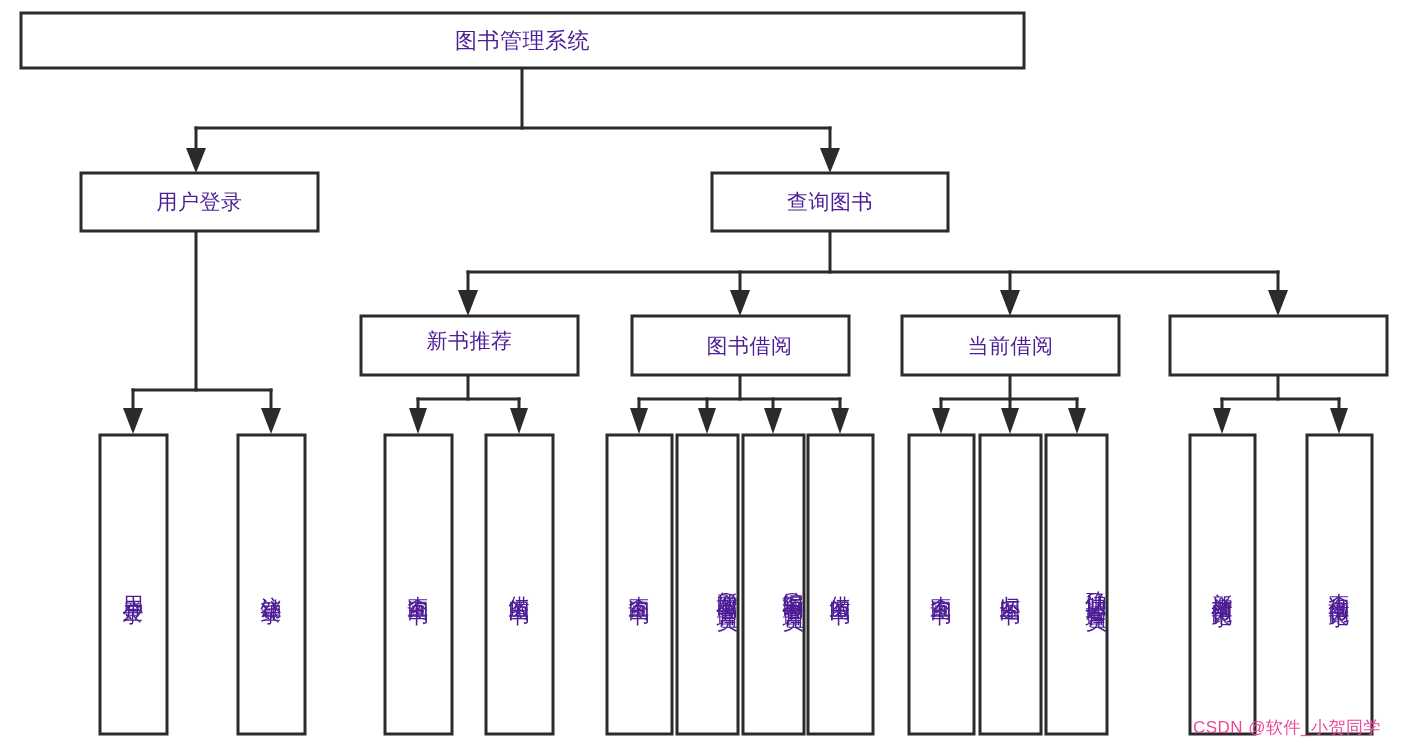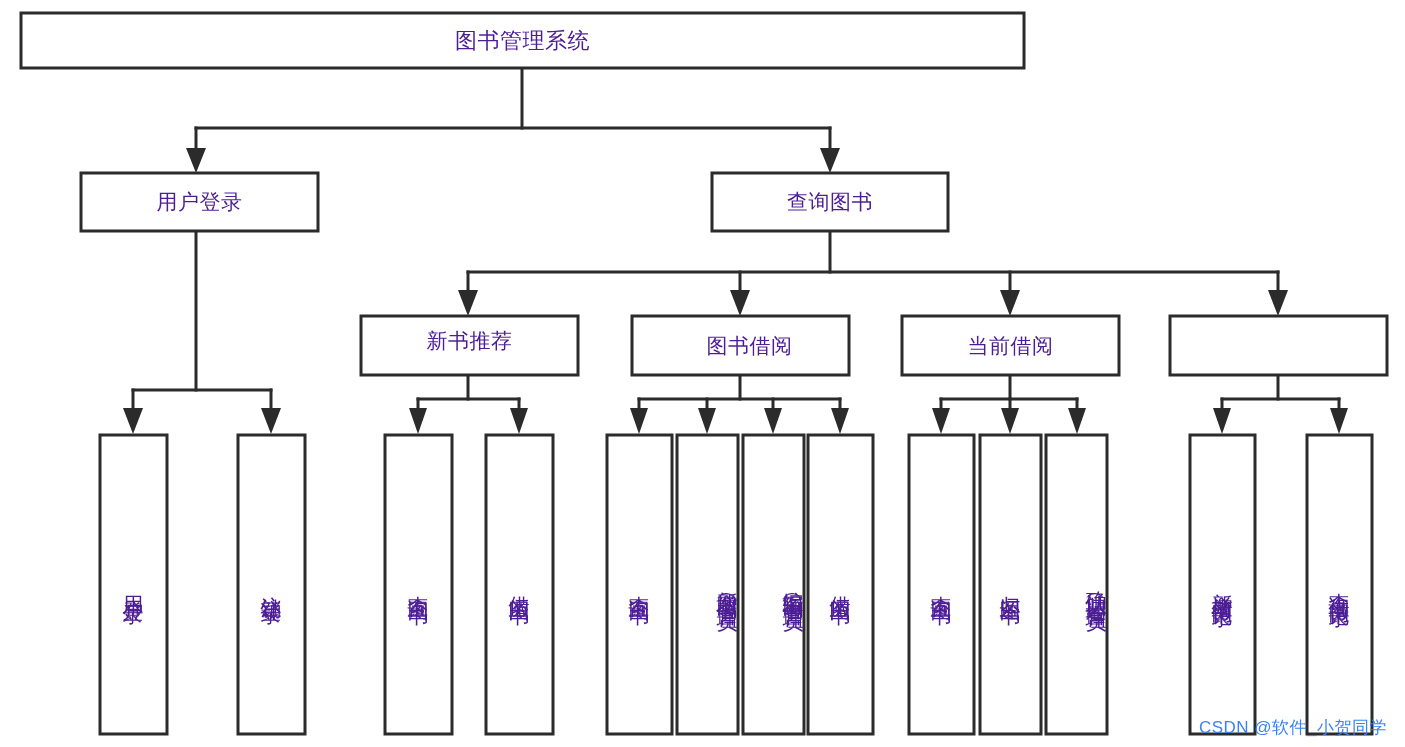--- a/index.html
+++ b/index.html
@@ -66,24 +66,24 @@
     font-size: 21px;
     letter-spacing: 3px;
     line-height: 1;
   }
   .vert-label.top-anchor {
     align-items: flex-start;
     padding-top: 6px;
   }
   .watermark {
     position: absolute;
-    right: 18px;
+    right: 24px;
     bottom: 8px;
     font-size: 17px;
-    color: #3b82f6;
+    color: #ec4899;
     font-family: "Liberation Sans", "DejaVu Sans", sans-serif;
     letter-spacing: 0.5px;
     white-space: nowrap;
   }
 </style>
 </head>
 <body>
 
 <div id="diagram-root">
 

